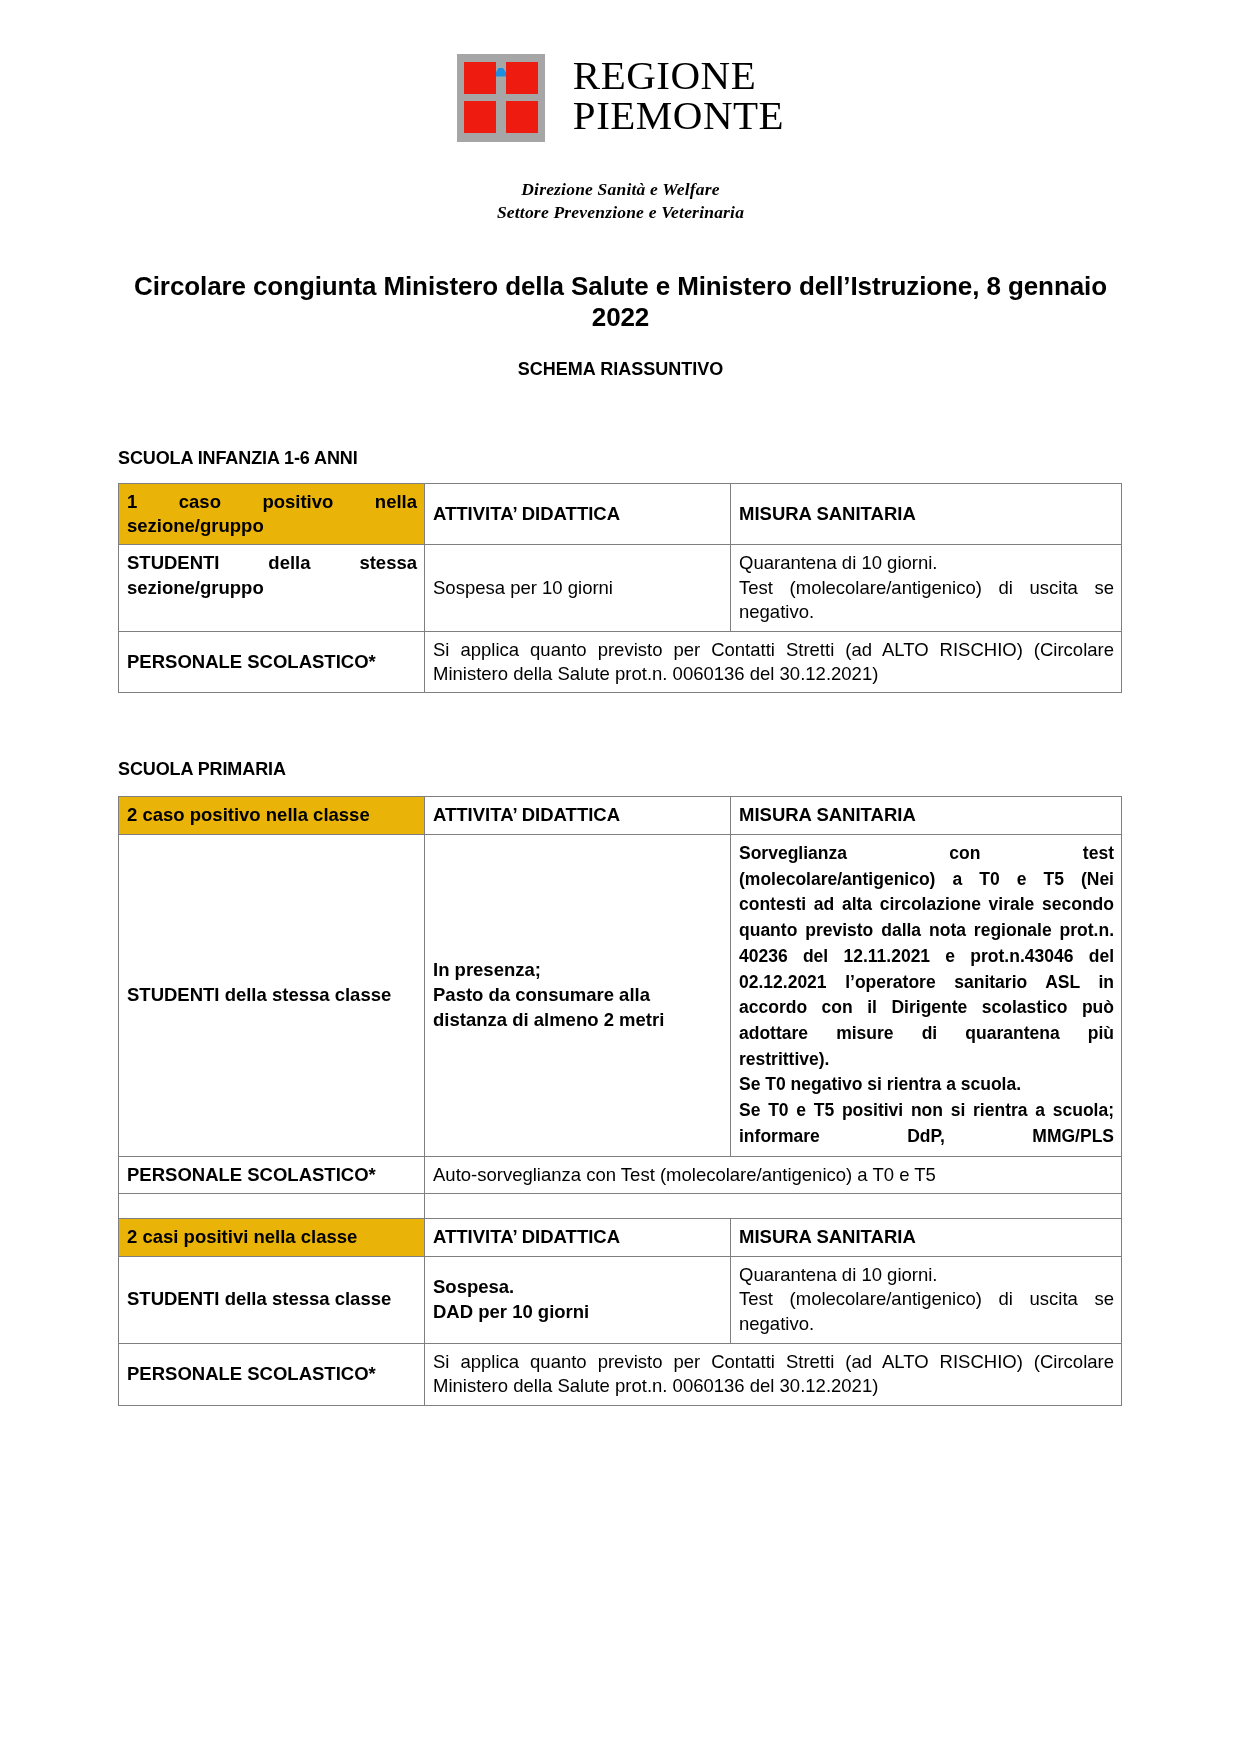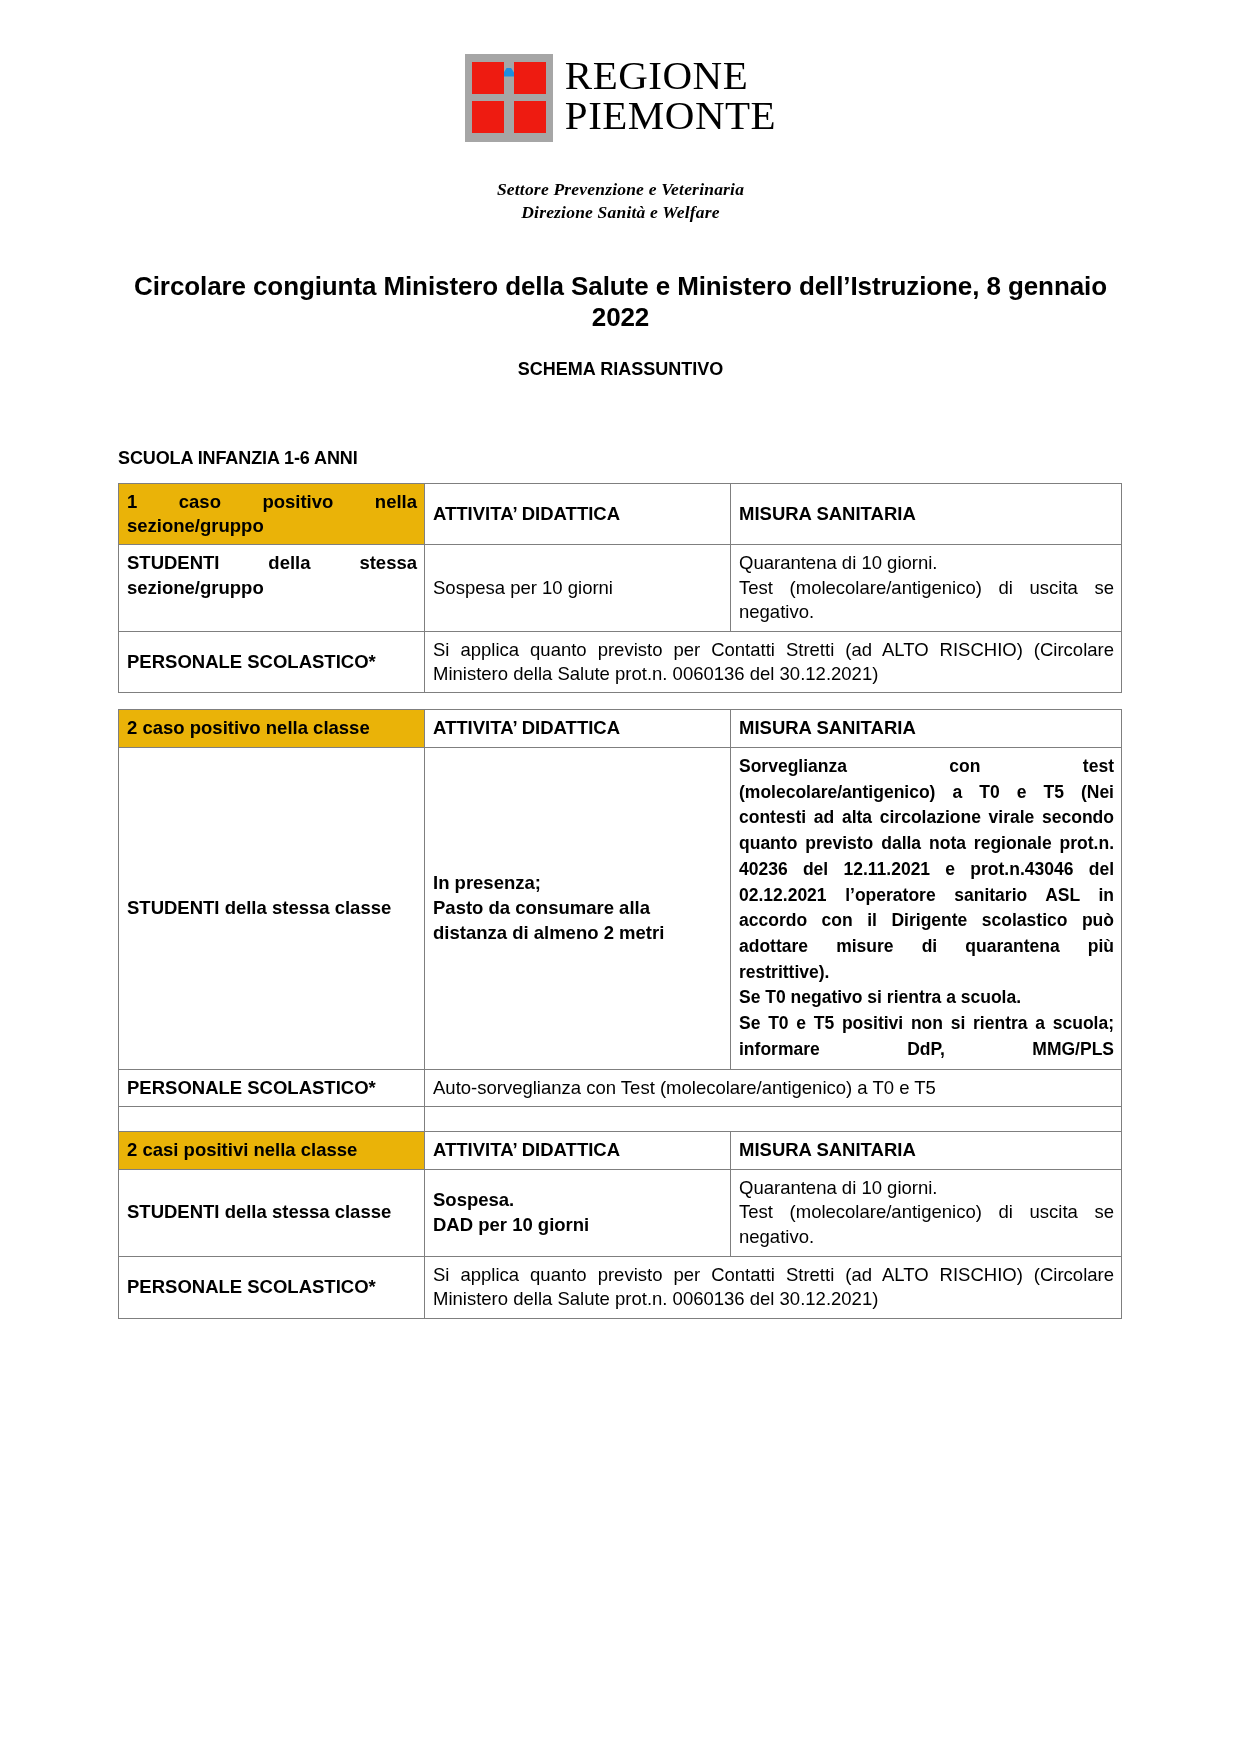--- a/index.html
+++ b/index.html
@@ -58,21 +58,21 @@
     top: 14px;
     width: 56px;
     height: 14px;
     background: #1e8fe0;
     clip-path: polygon(0% 100%, 6% 38%, 40% 38%, 46% 0%, 54% 0%, 60% 38%, 94% 38%, 100% 100%, 82% 100%, 78% 60%, 22% 60%, 18% 100%);
   }
   .logo-text {
     display: flex;
     flex-direction: column;
     justify-content: center;
-    padding-left: 12px;
+    padding-left: 28px;
     font-family: "Liberation Serif", serif;
     font-size: 41px;
     line-height: 0.97;
     letter-spacing: 0.5px;
     color: #000;
   }
 
   
   .dept {
     text-align: center;
@@ -159,22 +159,22 @@
         <span class="sq br"></span>
       </div>
       <div class="logo-text">
         <span>REGIONE</span>
         <span>PIEMONTE</span>
       </div>
     </div>
   </div>
 
   <div class="dept">
+    <div>Direzione Sanità e Welfare</div>
     <div>Settore Prevenzione e Veterinaria</div>
-    <div>Direzione Sanità e Welfare</div>
   </div>
 
   <div class="doc-title">Circolare congiunta Ministero della Salute e Ministero dell’Istruzione, 8 gennaio 2022</div>
   <div class="doc-subtitle">SCHEMA RIASSUNTIVO</div>
 
   <div class="section-label" id="sec1-label">SCUOLA INFANZIA 1-6 ANNI</div>
 
   <table class="t1">
     <colgroup>
         <col class="c1">
@@ -193,20 +193,21 @@
         <td class="justnorm" style="white-space:pre-line;">Quarantena di 10 giorni.
 Test (molecolare/antigenico) di uscita se negativo.</td>
       </tr>
       <tr>
         <td class="bold vmid">PERSONALE SCOLASTICO*</td>
         <td class="justnorm" colspan="2">Si applica quanto previsto per Contatti Stretti (ad ALTO RISCHIO) (Circolare Ministero della Salute prot.n. 0060136 del 30.12.2021)</td>
       </tr>
     </tbody>
   </table>
 
+  <div class="section-label" id="sec2-label">SCUOLA PRIMARIA</div>
 
   <table class="t2">
     <colgroup>
         <col class="c1">
         <col class="c2">
         <col class="c3">
       </colgroup>
     <tbody>
       <tr>
         <td class="hdr">2 caso positivo nella classe</td>

